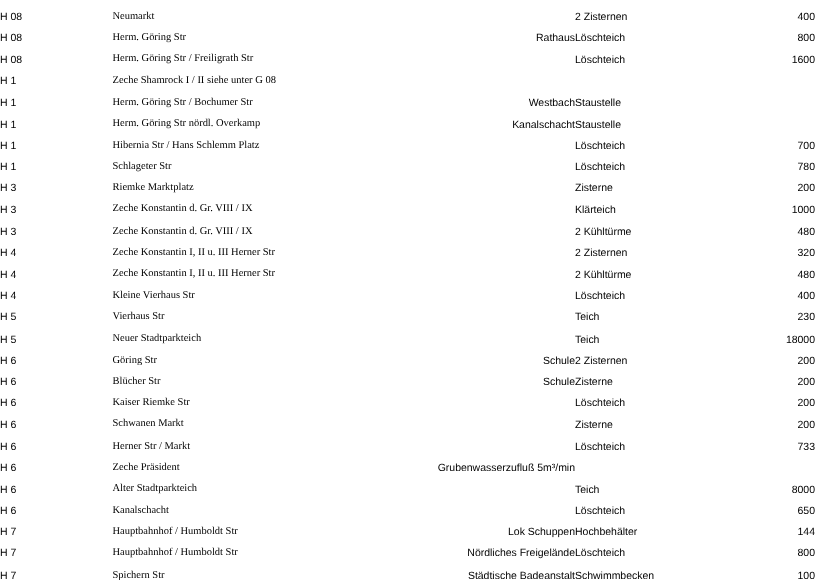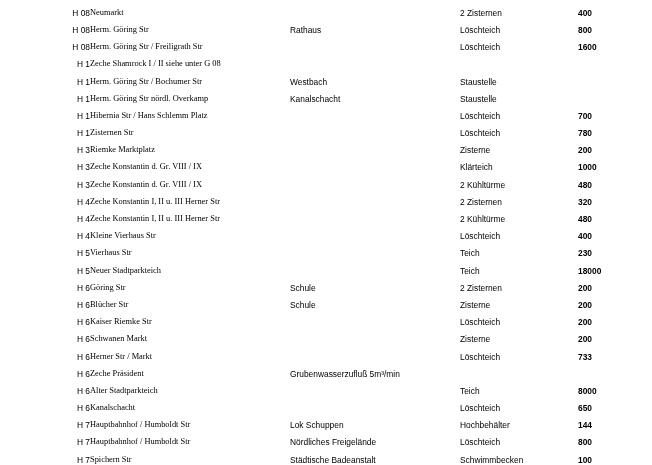--- a/index.html
+++ b/index.html
@@ -34,25 +34,25 @@
     height: 17.2px;
     white-space: nowrap;
     overflow: hidden;
   }
   col.c-code  { width: 90px; }
   col.c-name  { width: 200px; }
   col.c-note  { width: 170px; }
   col.c-type  { width: 118px; }
   col.c-value { width: 74px; }
 
-  td.code  { padding-left: 30px; text-align: right; }
+  td.code  { padding-left: 30px; }
   td.name  { padding-left: 0px; font-family: Liberation Serif, serif; }
-  td.note  { padding-left: 0px; }
+  td.note  { padding-left: 0px; text-align: right; }
   td.type  { padding-left: 0px; }
-  td.value { padding-right: 27px; font-weight: bold; }
+  td.value { text-align: right; padding-right: 27px; }
 </style>
 </head>
 <body>
 
 <div class="sheet">
   <table class="data">
     <colgroup>
       <col class="c-code">
       <col class="c-name">
       <col class="c-note">
@@ -104,21 +104,21 @@
         </tr>
         <tr>
           <td class="code">H 1</td>
           <td class="name">Hibernia Str / Hans Schlemm Platz</td>
           <td class="note"></td>
           <td class="type">Löschteich</td>
           <td class="value">700</td>
         </tr>
         <tr>
           <td class="code">H 1</td>
-          <td class="name">Zisternen Str</td>
+          <td class="name">Schlageter Str</td>
           <td class="note"></td>
           <td class="type">Löschteich</td>
           <td class="value">780</td>
         </tr>
         <tr>
           <td class="code">H 3</td>
           <td class="name">Riemke Marktplatz</td>
           <td class="note"></td>
           <td class="type">Zisterne</td>
           <td class="value">200</td>

